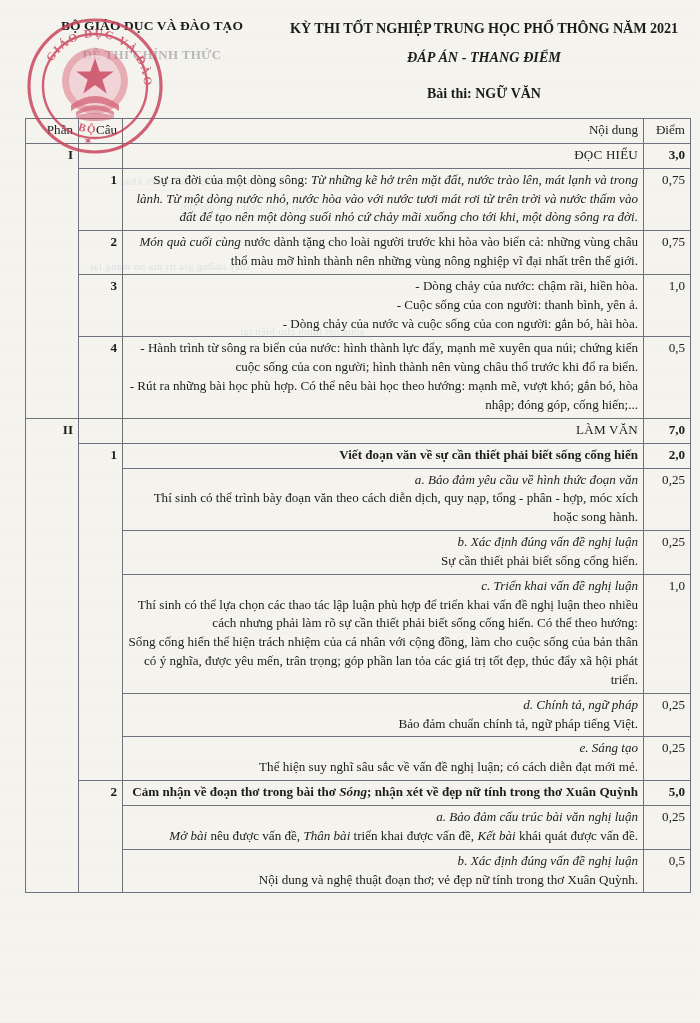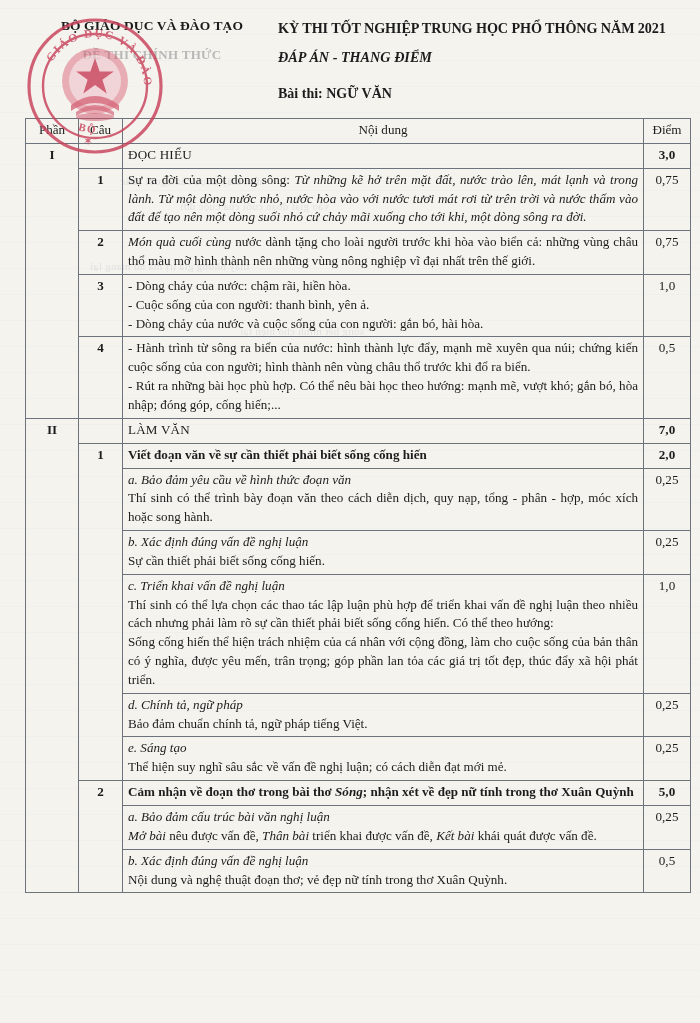--- a/index.html
+++ b/index.html
@@ -59,20 +59,21 @@
   .hdr-official {
     margin-top: 12px;
     font-size: 13px;
     font-weight: bold;
     color: rgba(45,45,55,0.30);
     letter-spacing: .3px;
     white-space: nowrap;
   }
   .hdr-right {
     flex: 1;
+    text-align: center;
     line-height: 1.35;
     padding-top: 1px;
   }
   .hdr-exam {
     font-size: 14.2px;
     font-weight: bold;
     white-space: nowrap;
     letter-spacing: -.1px;
   }
   .hdr-sub {
@@ -118,20 +119,21 @@
     border-collapse: collapse;
     table-layout: fixed;
   }
   table.key td, table.key th {
     border: 1px solid #6d737d;
     padding: 2px 5px 3px 5px;
     vertical-align: top;
     font-size: 13.1px;
     line-height: 1.44;
     background: transparent;
+    text-align: right;
   }
   col.c-phan { width: 53px; }
   col.c-cau  { width: 44px; }
   col.c-noi  { width: 521px; }
   col.c-diem { width: 47px; }
 
   th.hd {
     text-align: center;
     font-weight: normal;
     font-size: 13.4px;

